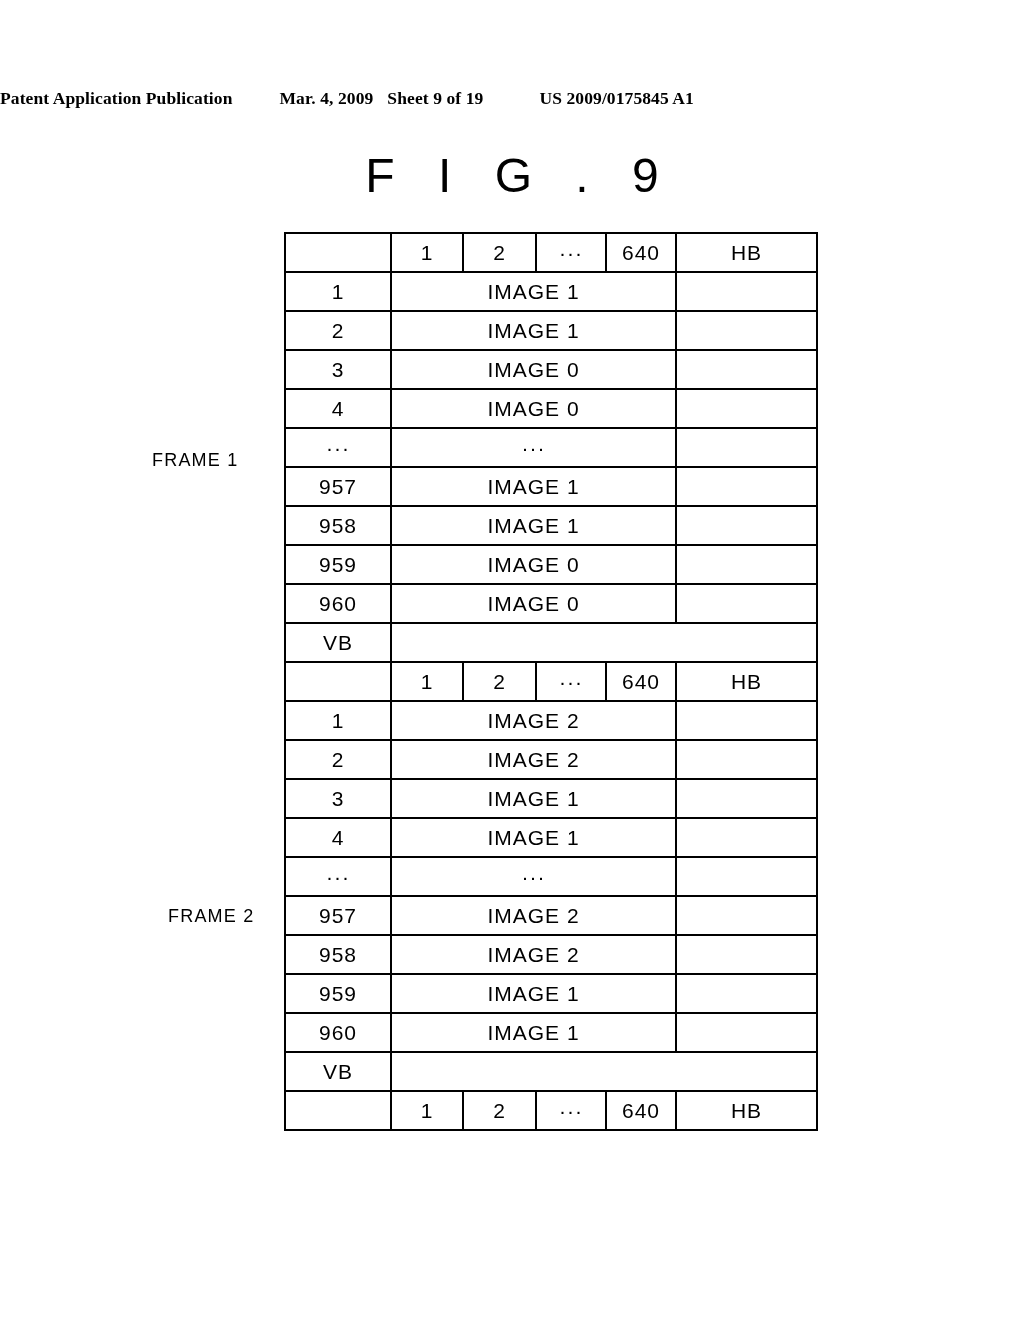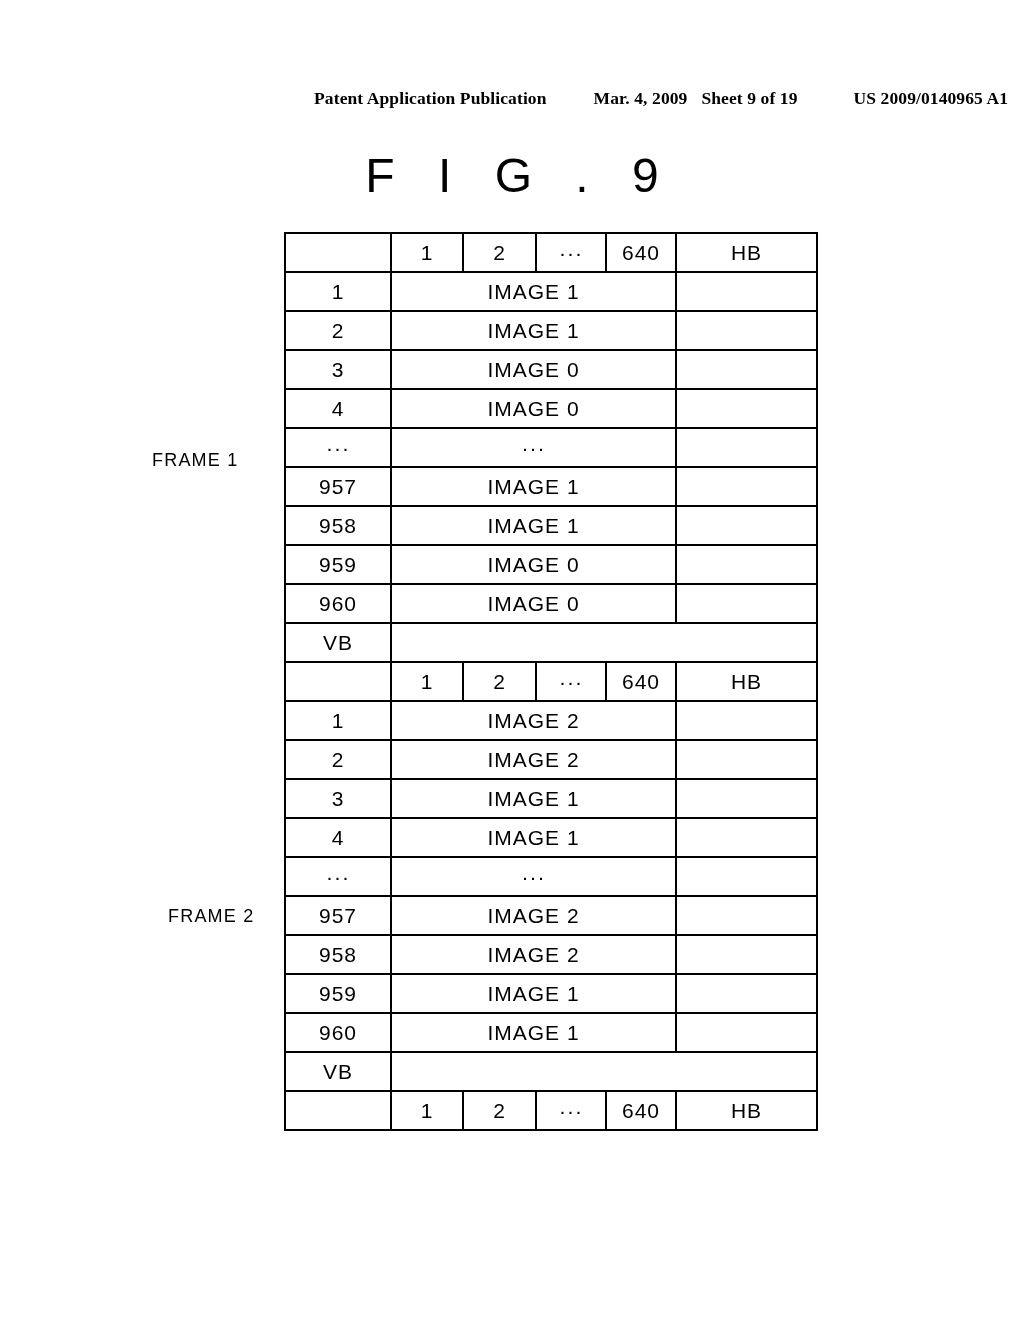--- a/index.html
+++ b/index.html
@@ -16,21 +16,21 @@
     overflow: hidden;
   }
 
   
   #patent-header {
     position: absolute;
     left: 0;
     top: 88px;
     width: 1008px;
     display: flex;
-    justify-content: flex-end;
+    justify-content: flex-start;
     align-items: baseline;
     font-family: "Liberation Serif", serif;
     font-weight: bold;
     font-size: 17.5px;
     letter-spacing: 0.1px;
     white-space: nowrap;
   }
   #patent-header .hdr-pub   { margin-right: 47px; }
   #patent-header .hdr-date  { margin-right: 14px; }
   #patent-header .hdr-sheet { margin-right: 56px; }
@@ -100,21 +100,21 @@
   .img-cell { letter-spacing: 1.5px; }
   .ell      { letter-spacing: 3px; font-size: 21px; }
 </style>
 </head>
 <body>
 
 <div id="patent-header">
   <span class="hdr-pub">Patent Application Publication</span>
   <span class="hdr-date">Mar. 4, 2009</span>
   <span class="hdr-sheet">Sheet 9 of 19</span>
-  <span class="hdr-num">US 2009/0140965 A1</span>
+  <span class="hdr-num">US 2009/0175845 A1</span>
 </div>
 
 <div id="fig-title">F I G . 9</div>
 
 <div class="frame-label" id="frame-label-1">FRAME 1</div>
 <div class="frame-label" id="frame-label-2">FRAME 2</div>
 
 <table id="diagram-table">
   <colgroup>
     <col class="c-idx">

